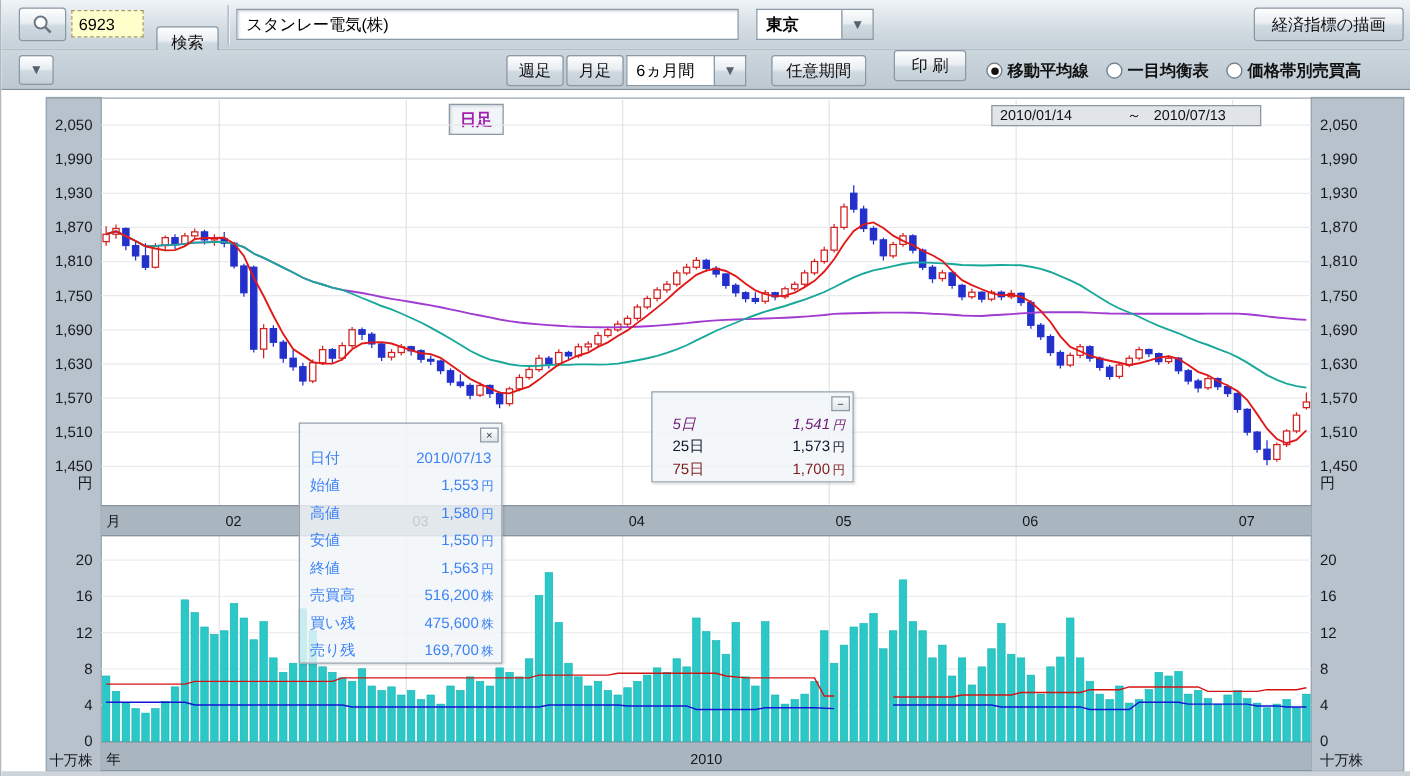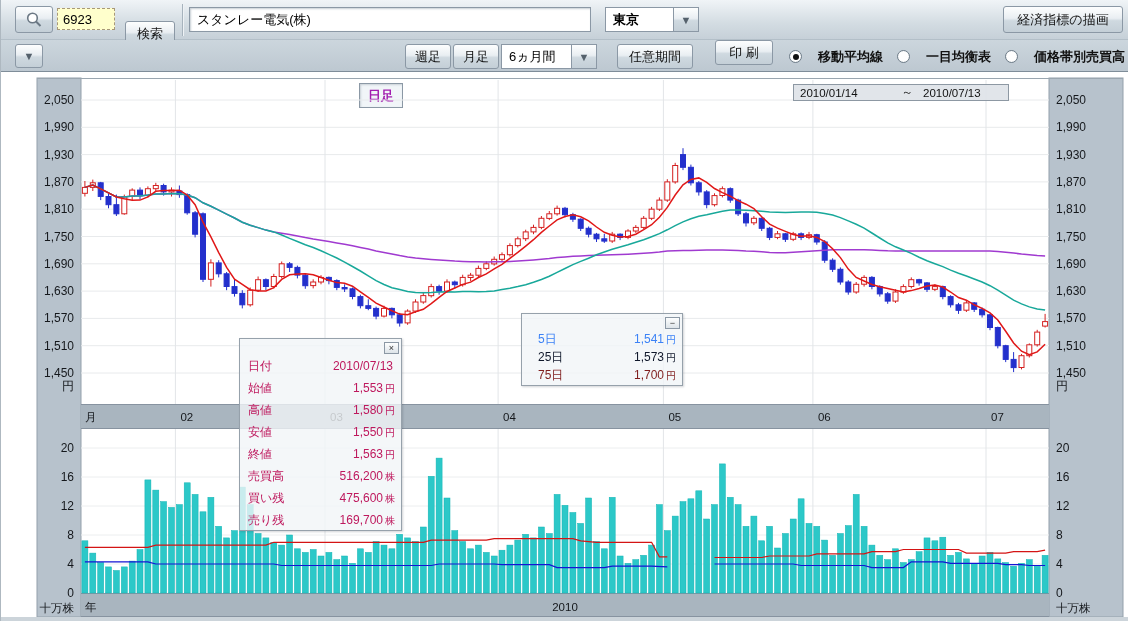--- a/index.html
+++ b/index.html
@@ -12,33 +12,33 @@
   .pos{position:absolute;}
   .code-input{position:absolute;left:56px;top:8px;width:58px;height:22px;background:#ffffcc;border:1px dashed #a89878;font-size:13px;padding:0 5px;box-sizing:border-box;}
   .name-input{position:absolute;left:188px;top:7px;width:402px;height:25px;background:#fff;border:1px solid #8b98a5;box-shadow:inset 1px 1px 2px #c7ced4;font-size:13px;padding:0 7px;box-sizing:border-box;}
   .vsep{position:absolute;left:181px;top:4px;width:1px;height:32px;background:#a7b3bd;box-shadow:1px 0 0 #eef2f5;}
   .dropdown{position:absolute;display:flex;height:25px;box-sizing:border-box;}
   .dd-field{display:flex;align-items:center;background:#fff;border:1px solid #8b98a5;border-right:none;font-size:13px;padding:0 7px;box-sizing:border-box;flex:1;}
   .dd-btn{width:26px;display:flex;align-items:center;justify-content:center;background:linear-gradient(#fdfefe,#e9eef2 45%,#cfd9e0 55%,#c4cfd7);border:1px solid #8b98a5;font-size:11px;color:#55616c;box-sizing:border-box;}
   .tab{position:absolute;top:4px;height:25px;display:inline-flex;align-items:center;justify-content:center;font-size:13px;box-sizing:border-box;}
   .tab.sel{background:#f1f5f8;border:1px solid #8b98a5;color:#a21caf;font-weight:bold;box-shadow:inset 1px 1px 2px #c9d1d7;margin-top:39px;}
   .radio-group{position:absolute;left:788px;top:4px;height:25px;display:flex;align-items:center;gap:14px;}
-  .radio{display:flex;align-items:center;gap:16px;font-size:13px;font-weight:bold;color:#111;}
+  .radio{display:flex;align-items:center;gap:4px;font-size:13px;font-weight:bold;color:#111;}
   .rdot{width:13px;height:13px;border-radius:50%;background:radial-gradient(#fff 55%,#dfe6ea);border:1px solid #6f7d89;box-sizing:border-box;display:inline-flex;align-items:center;justify-content:center;}
   .rdot.on::after{content:"";width:6px;height:6px;border-radius:50%;background:#111;}
   
   .date-box{position:absolute;left:792px;top:84px;width:216px;height:17px;background:rgba(222,227,232,.92);border:1px solid #8d98a3;display:flex;align-items:center;font-size:11.5px;color:#111;padding:0 6px;box-sizing:border-box;z-index:5;}
   .date-box .tilde{margin:0 10px 0 44px;}
   .panel{position:absolute;background:rgba(241,245,248,.8);border:1px solid #96a1ab;box-shadow:1px 1px 2px rgba(70,80,90,.25);z-index:6;box-sizing:border-box;}
   .panel-hd{height:15px;display:flex;justify-content:flex-end;align-items:center;padding:1px 2px 0 0;}
   .panel-btn{width:15px;height:12px;font-size:9px;line-height:10px;display:flex;align-items:center;justify-content:center;background:linear-gradient(#fdfefe,#dde4e9);border:1px solid #8b98a5;color:#333;box-sizing:border-box;}
   .legend-box{left:520px;top:313px;width:162px;height:73px;}
   .lg-row{height:18px;display:flex;align-items:center;justify-content:space-between;padding:0 6px 0 16px;font-size:12px;}
   .tooltip-box{left:238px;top:338px;width:163px;height:193px;}
-  .tt-row{height:22px;display:flex;align-items:center;justify-content:space-between;padding:0 6px 0 8px;font-size:12px;color:#be185d;}
+  .tt-row{height:22px;display:flex;align-items:center;justify-content:space-between;padding:0 6px 0 8px;font-size:12px;color:#3b82f6;}
   .tt-val{display:flex;align-items:baseline;gap:2px;}
   .tt-unit{font-size:10px;}
   .lg-unit{font-size:10px;margin-left:2px;}
   svg text{font-family:"Liberation Sans","DejaVu Sans",sans-serif;}
 </style>
 </head>
 <body>
 
 <div class="app">
 
@@ -559,21 +559,21 @@
     <span>2010/01/14</span>
     <span class="tilde">～</span>
     <span>2010/07/13</span>
   </div>
 
   <div class="panel legend-box">
     <div class="panel-hd">
       <span class="panel-btn">−</span>
     </div>
     <div id="legend-rows">
-        <div class="lg-row" style="color: #3b82f6;">
+        <div class="lg-row" style="color: #701a75; font-style: italic;">
           <span>5日</span>
           <span><span>1,541</span><span class="lg-unit">円</span></span>
         </div>
         <div class="lg-row" style="color: #0f172a;">
           <span>25日</span>
           <span><span>1,573</span><span class="lg-unit">円</span></span>
         </div>
         <div class="lg-row" style="color: #7f1d1d; text-align: center;">
           <span>75日</span>
           <span><span>1,700</span><span class="lg-unit">円</span></span>

